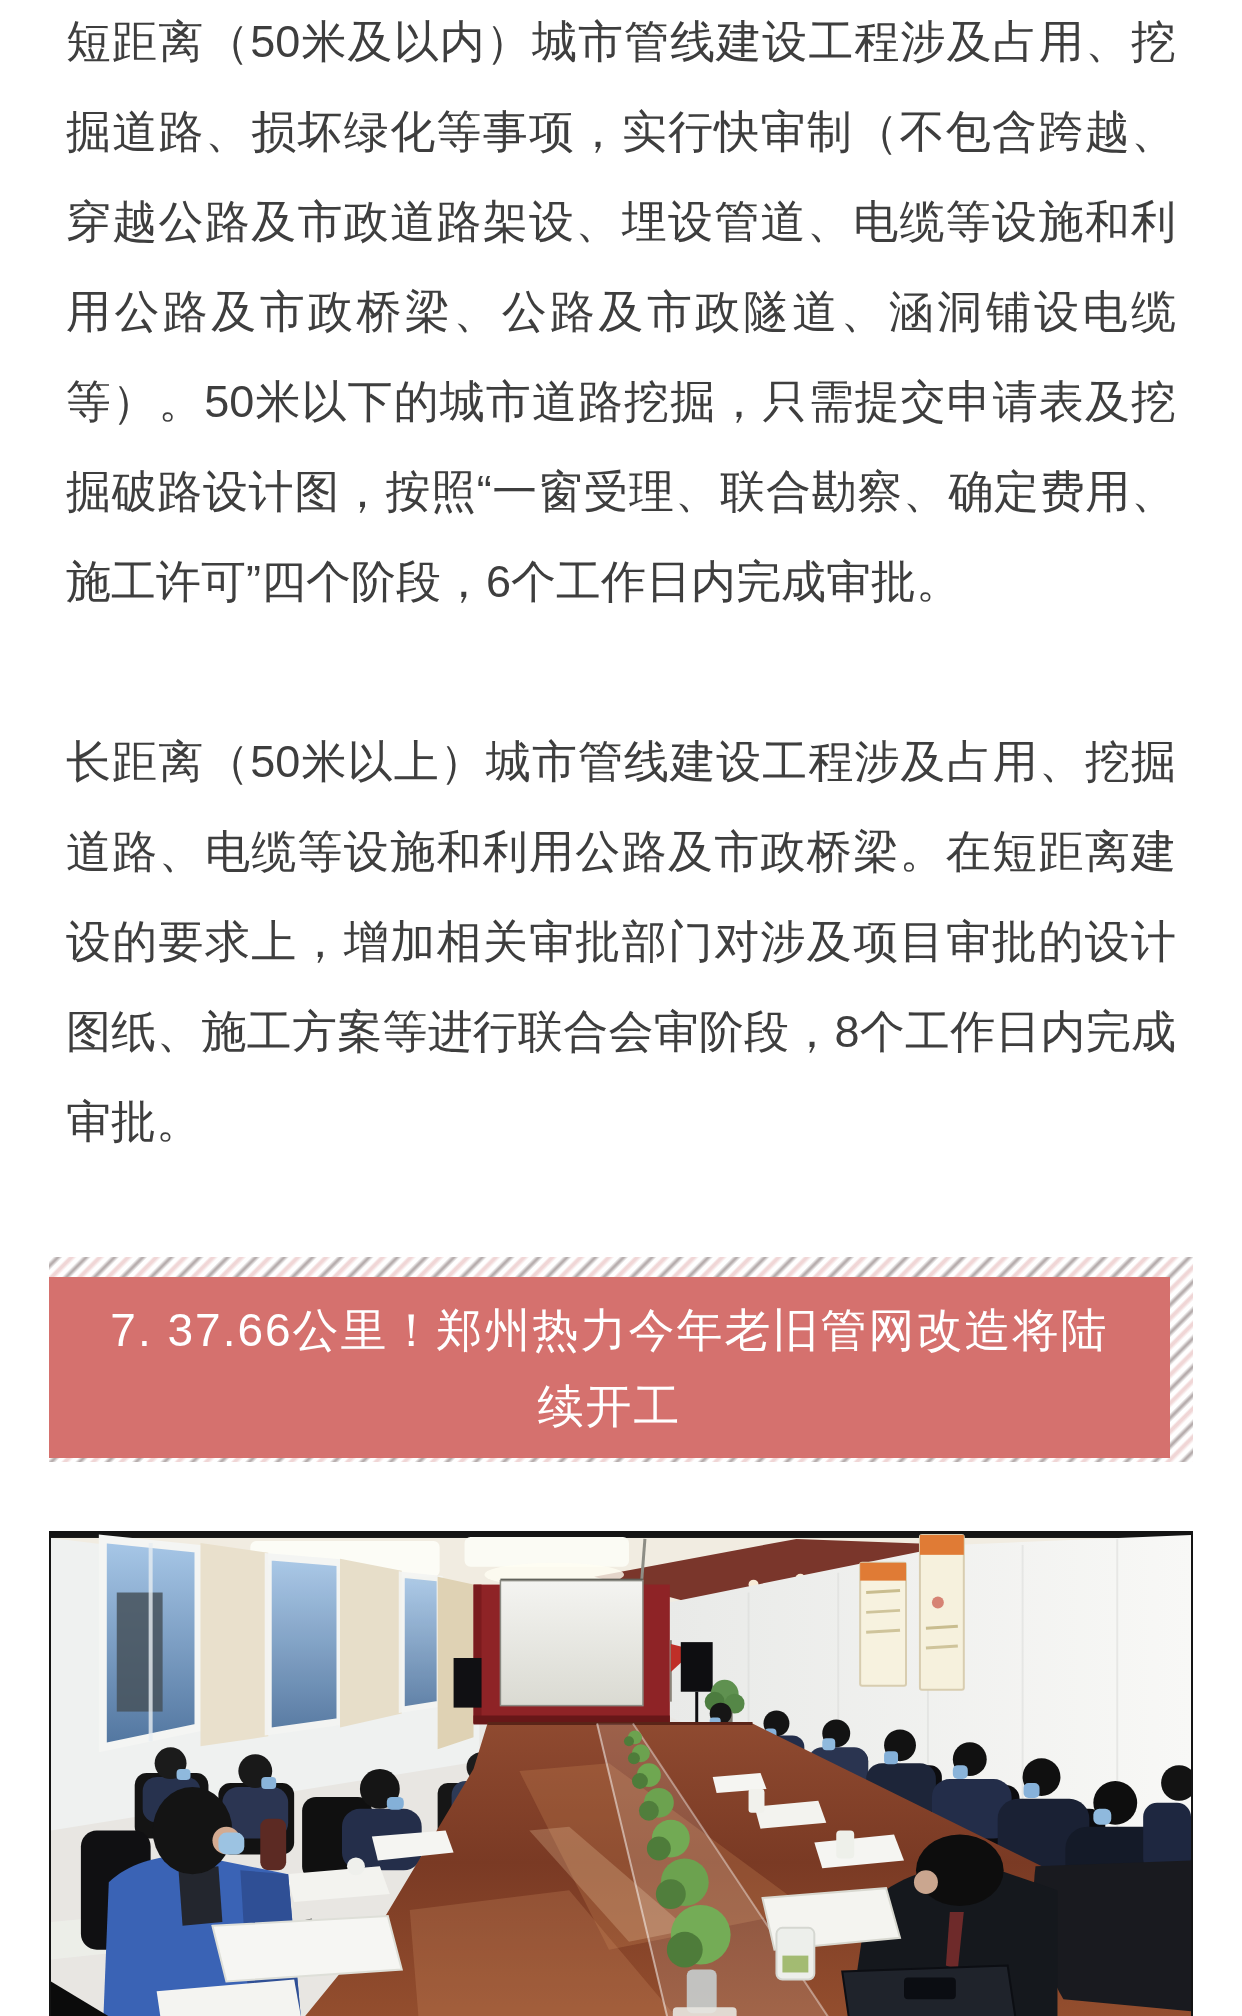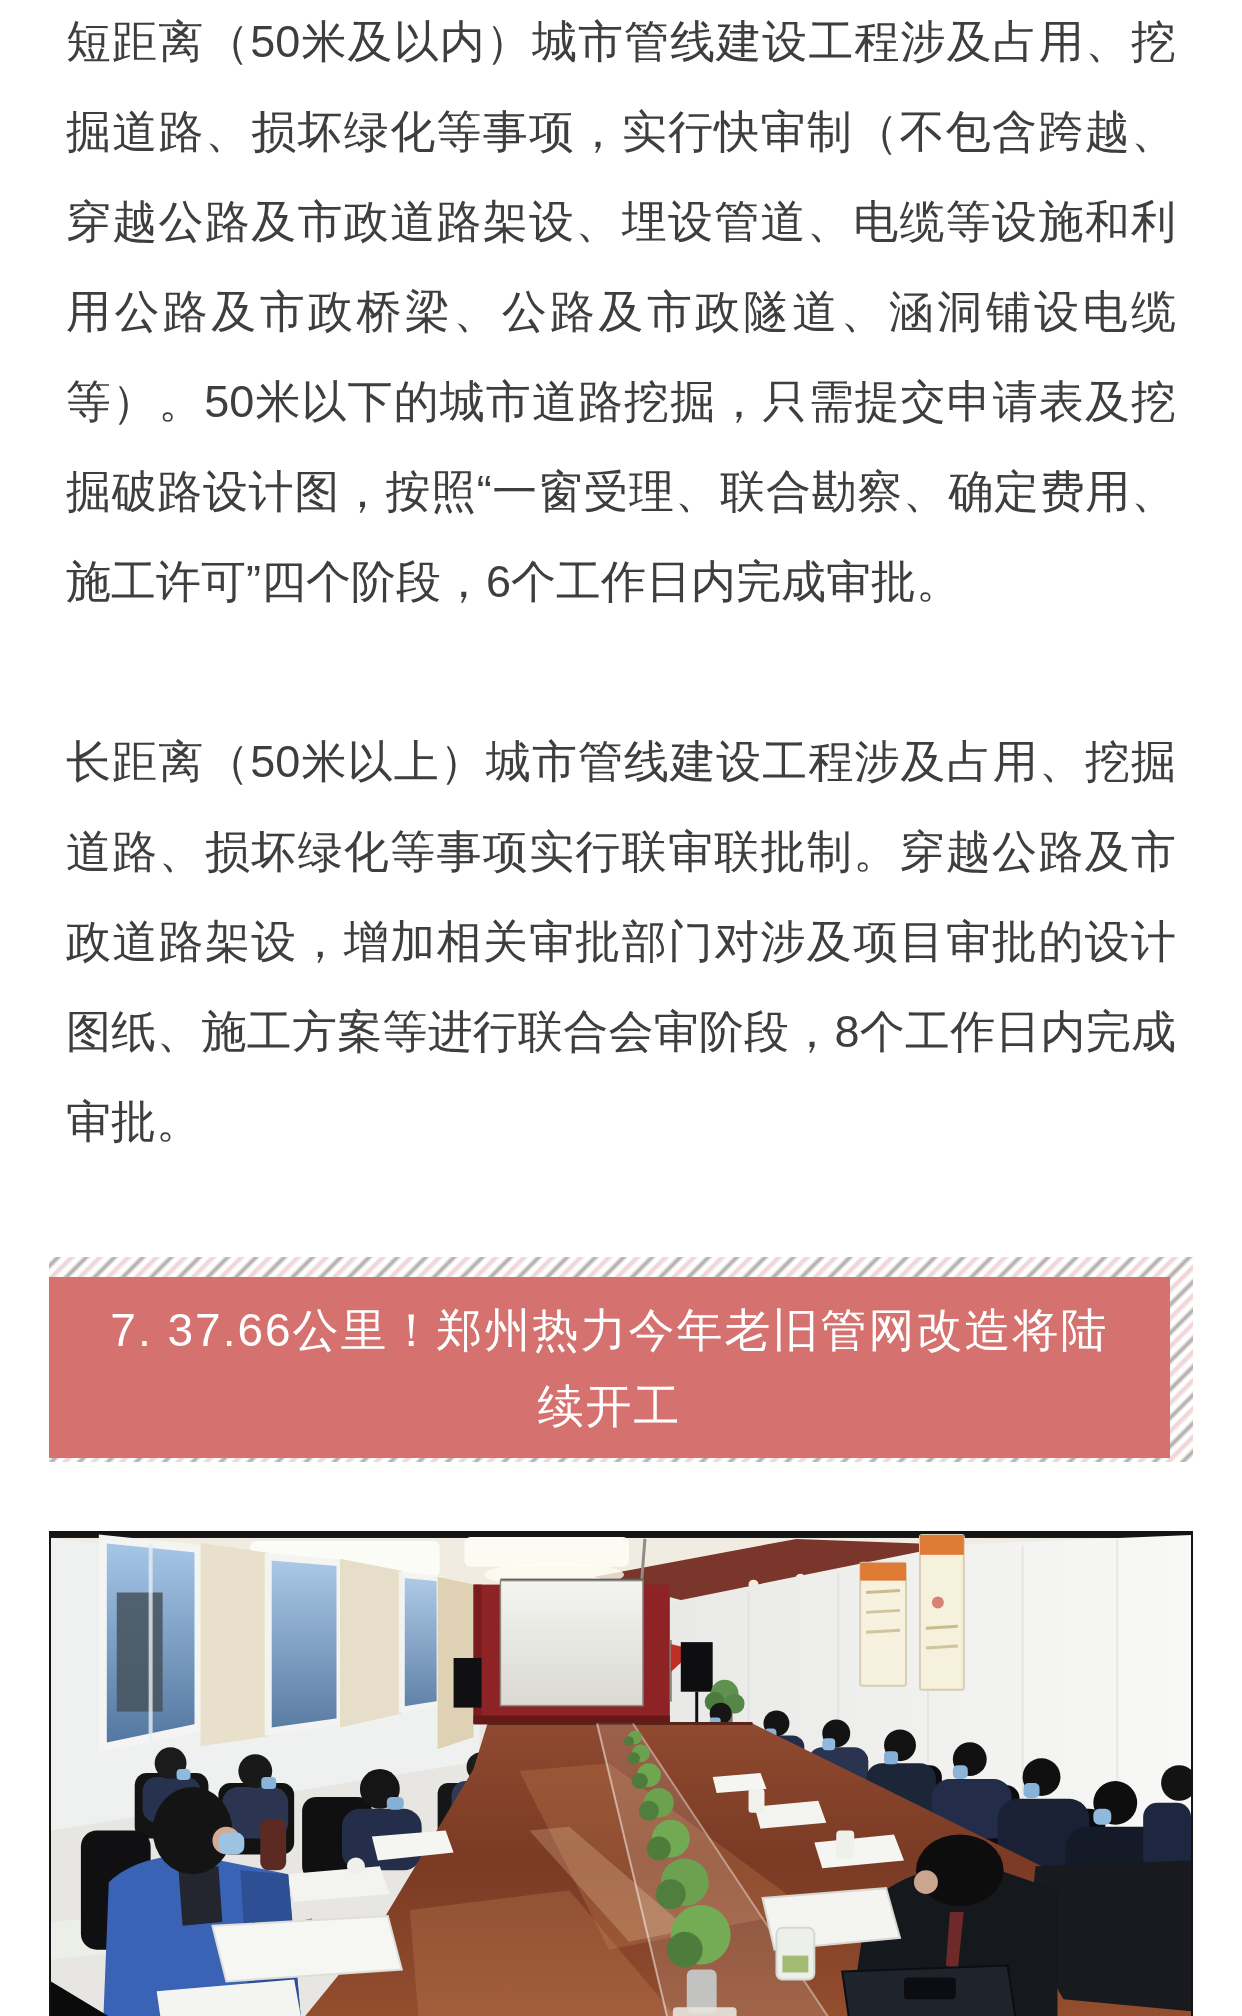--- a/index.html
+++ b/index.html
@@ -40,21 +40,21 @@
   }
   .photo svg{display:block;width:100%;height:100%;}
 </style>
 </head>
 <body>
 
 <div class="article">
 
   <p class="para">短距离（50米及以内）城市管线建设工程涉及占用、挖掘道路、损坏绿化等事项，实行快审制（不包含跨越、穿越公路及市政道路架设、埋设管道、电缆等设施和利用公路及市政桥梁、公路及市政隧道、涵洞铺设电缆等）。50米以下的城市道路挖掘，只需提交申请表及挖掘破路设计图，按照“一窗受理、联合勘察、确定费用、施工许可”四个阶段，6个工作日内完成审批。</p>
 
-  <p class="para">长距离（50米以上）城市管线建设工程涉及占用、挖掘道路、损坏绿化等事项实行联审联批制。穿越公路及市政道路架设，增加相关审批部门对涉及项目审批的设计图纸、施工方案等进行联合会审阶段，8个工作日内完成审批。</p>
+  <p class="para">长距离（50米以上）城市管线建设工程涉及占用、挖掘道路、电缆等设施和利用公路及市政桥梁。在短距离建设的要求上，增加相关审批部门对涉及项目审批的设计图纸、施工方案等进行联合会审阶段，8个工作日内完成审批。</p>
 
   <div class="banner-wrap">
     <div class="banner-red">
       <h2>7. 37.66公里！郑州热力今年老旧管网改造将陆续开工</h2>
     </div>
   </div>
 
   <div class="photo">
     <svg viewBox="0 0 1144 503" preserveAspectRatio="none">
       <defs>

